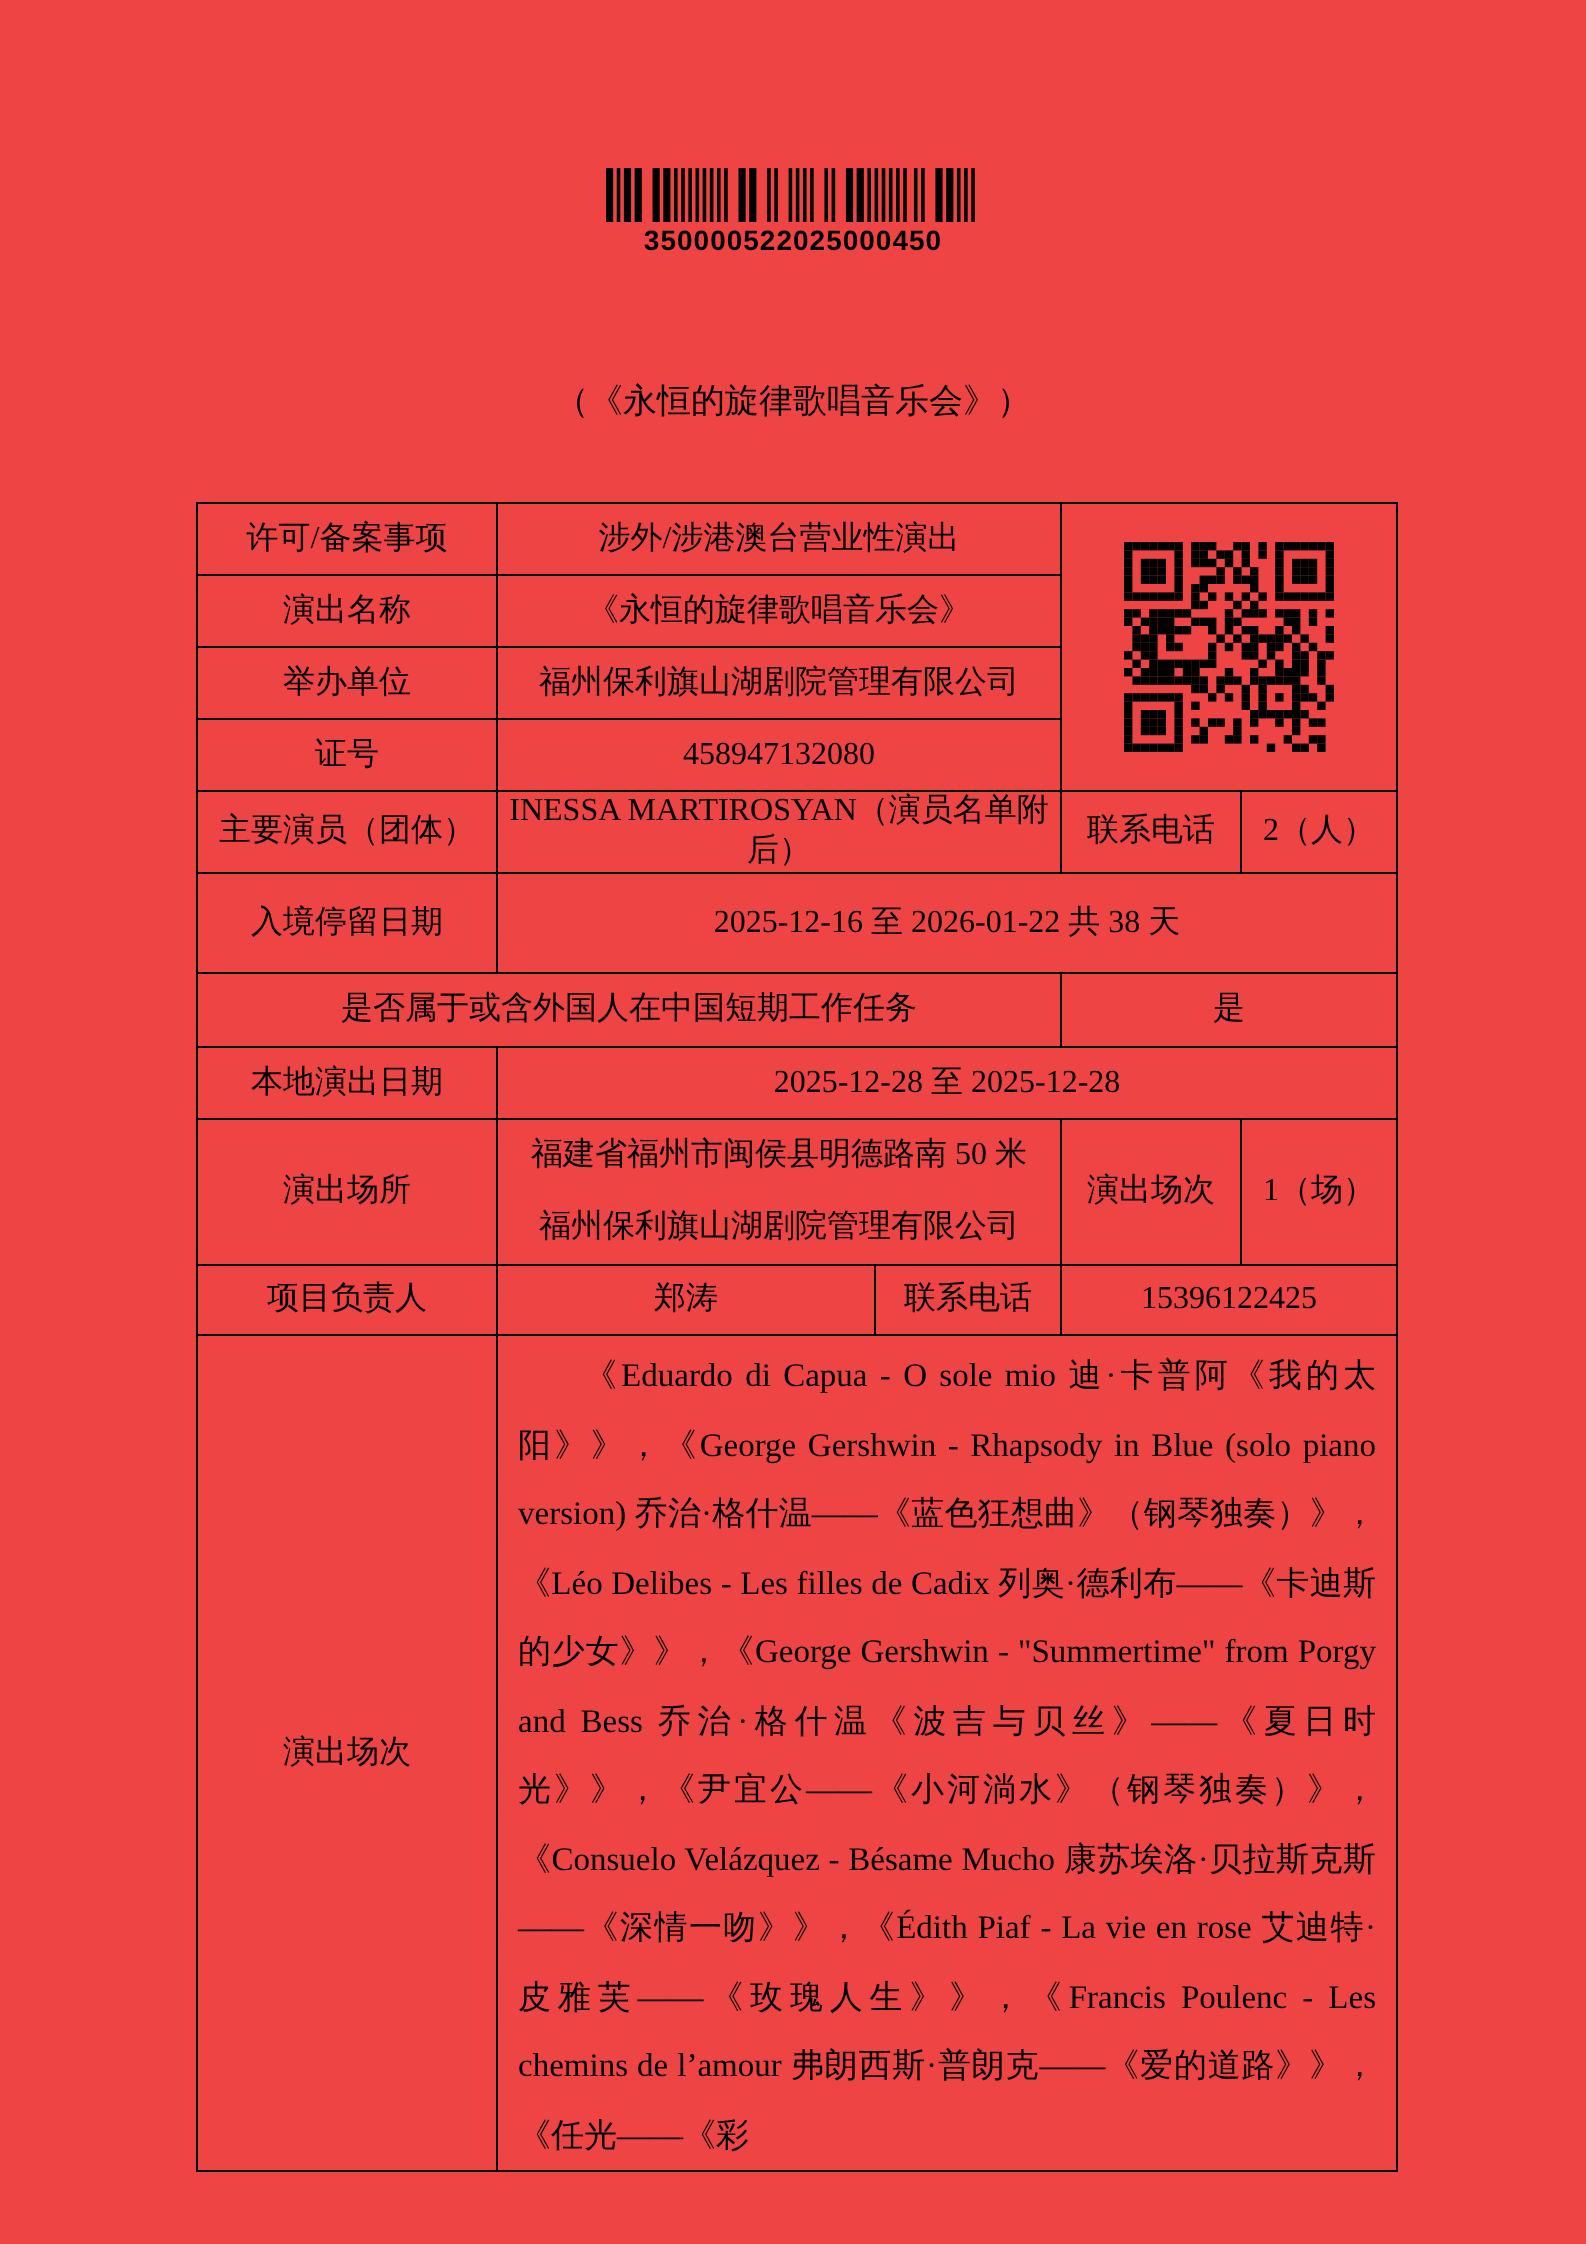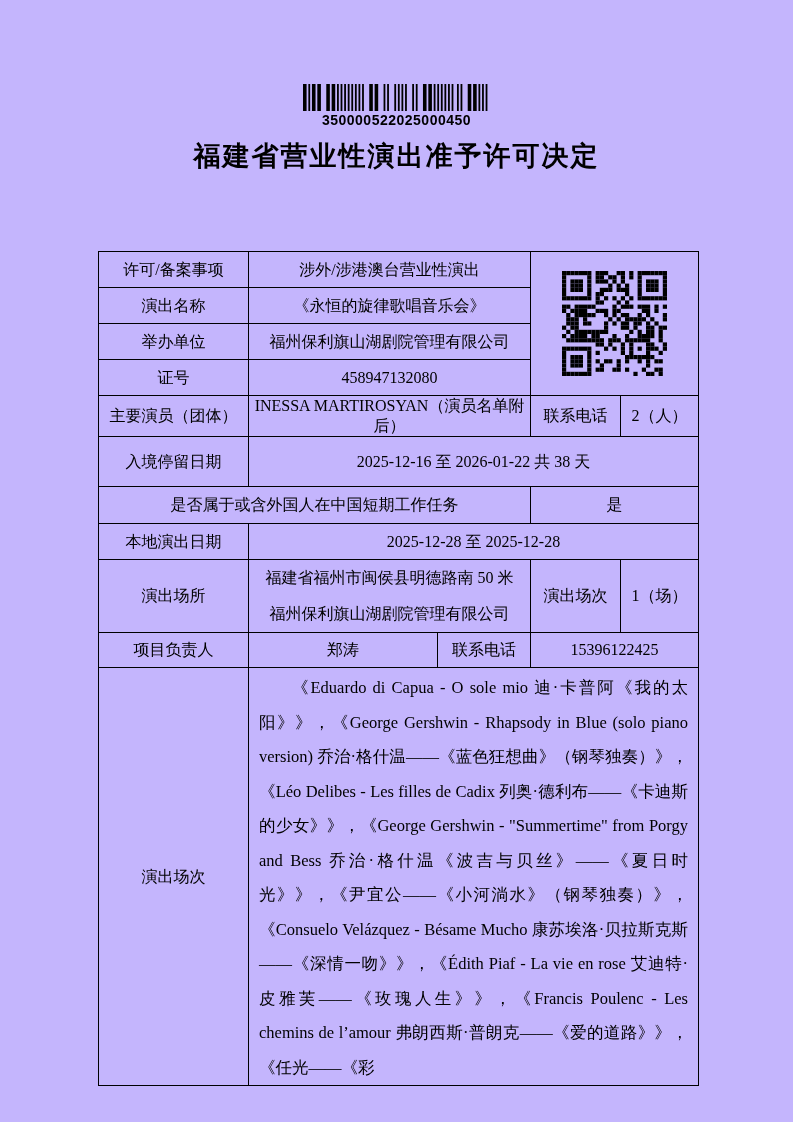--- a/index.html
+++ b/index.html
@@ -1,19 +1,19 @@
 <!DOCTYPE html>
 <html><head>
 <meta charset="utf-8">
 <style>
   html,body { margin:0; padding:0; background:#ffffff; }
   .page {
     position:relative;
     width:793px; height:1122px;
-    background:#c4b5fd;
+    background:#ef4444;
     color:#000;
     font-family:"Liberation Serif", serif;
     overflow:hidden;
   }
   .barcode-wrap {
     position:absolute; top:84px; left:50%; transform:translateX(-50%);
     text-align:center;
   }
   .barcode-svg { display:block; margin:0 auto; }
   .barcode-digits {
@@ -100,21 +100,21 @@
         <rect x="157.56" y="0" width="1.79" height="27" fill="#000000"></rect>
         <rect x="164.72" y="0" width="3.58" height="27" fill="#000000"></rect>
         <rect x="170.10" y="0" width="3.58" height="27" fill="#000000"></rect>
         <rect x="175.47" y="0" width="1.79" height="27" fill="#000000"></rect>
         <rect x="179.05" y="0" width="1.79" height="27" fill="#000000"></rect>
         <rect x="182.63" y="0" width="1.79" height="27" fill="#000000"></rect>
       </svg>
     <div class="barcode-digits">350000522025000450</div>
   </div>
 
-  <div class="doc-title">福建省营业性演出准予许可决定</div>
+  <div class="doc-subtitle">（《永恒的旋律歌唱音乐会》）</div>
 
   <table class="permit">
     <colgroup>
       <col style="width:150px">
         <col style="width:189px">
         <col style="width:93px">
         <col style="width:90px">
         <col style="width:78px">
     </colgroup>
     <tbody>

